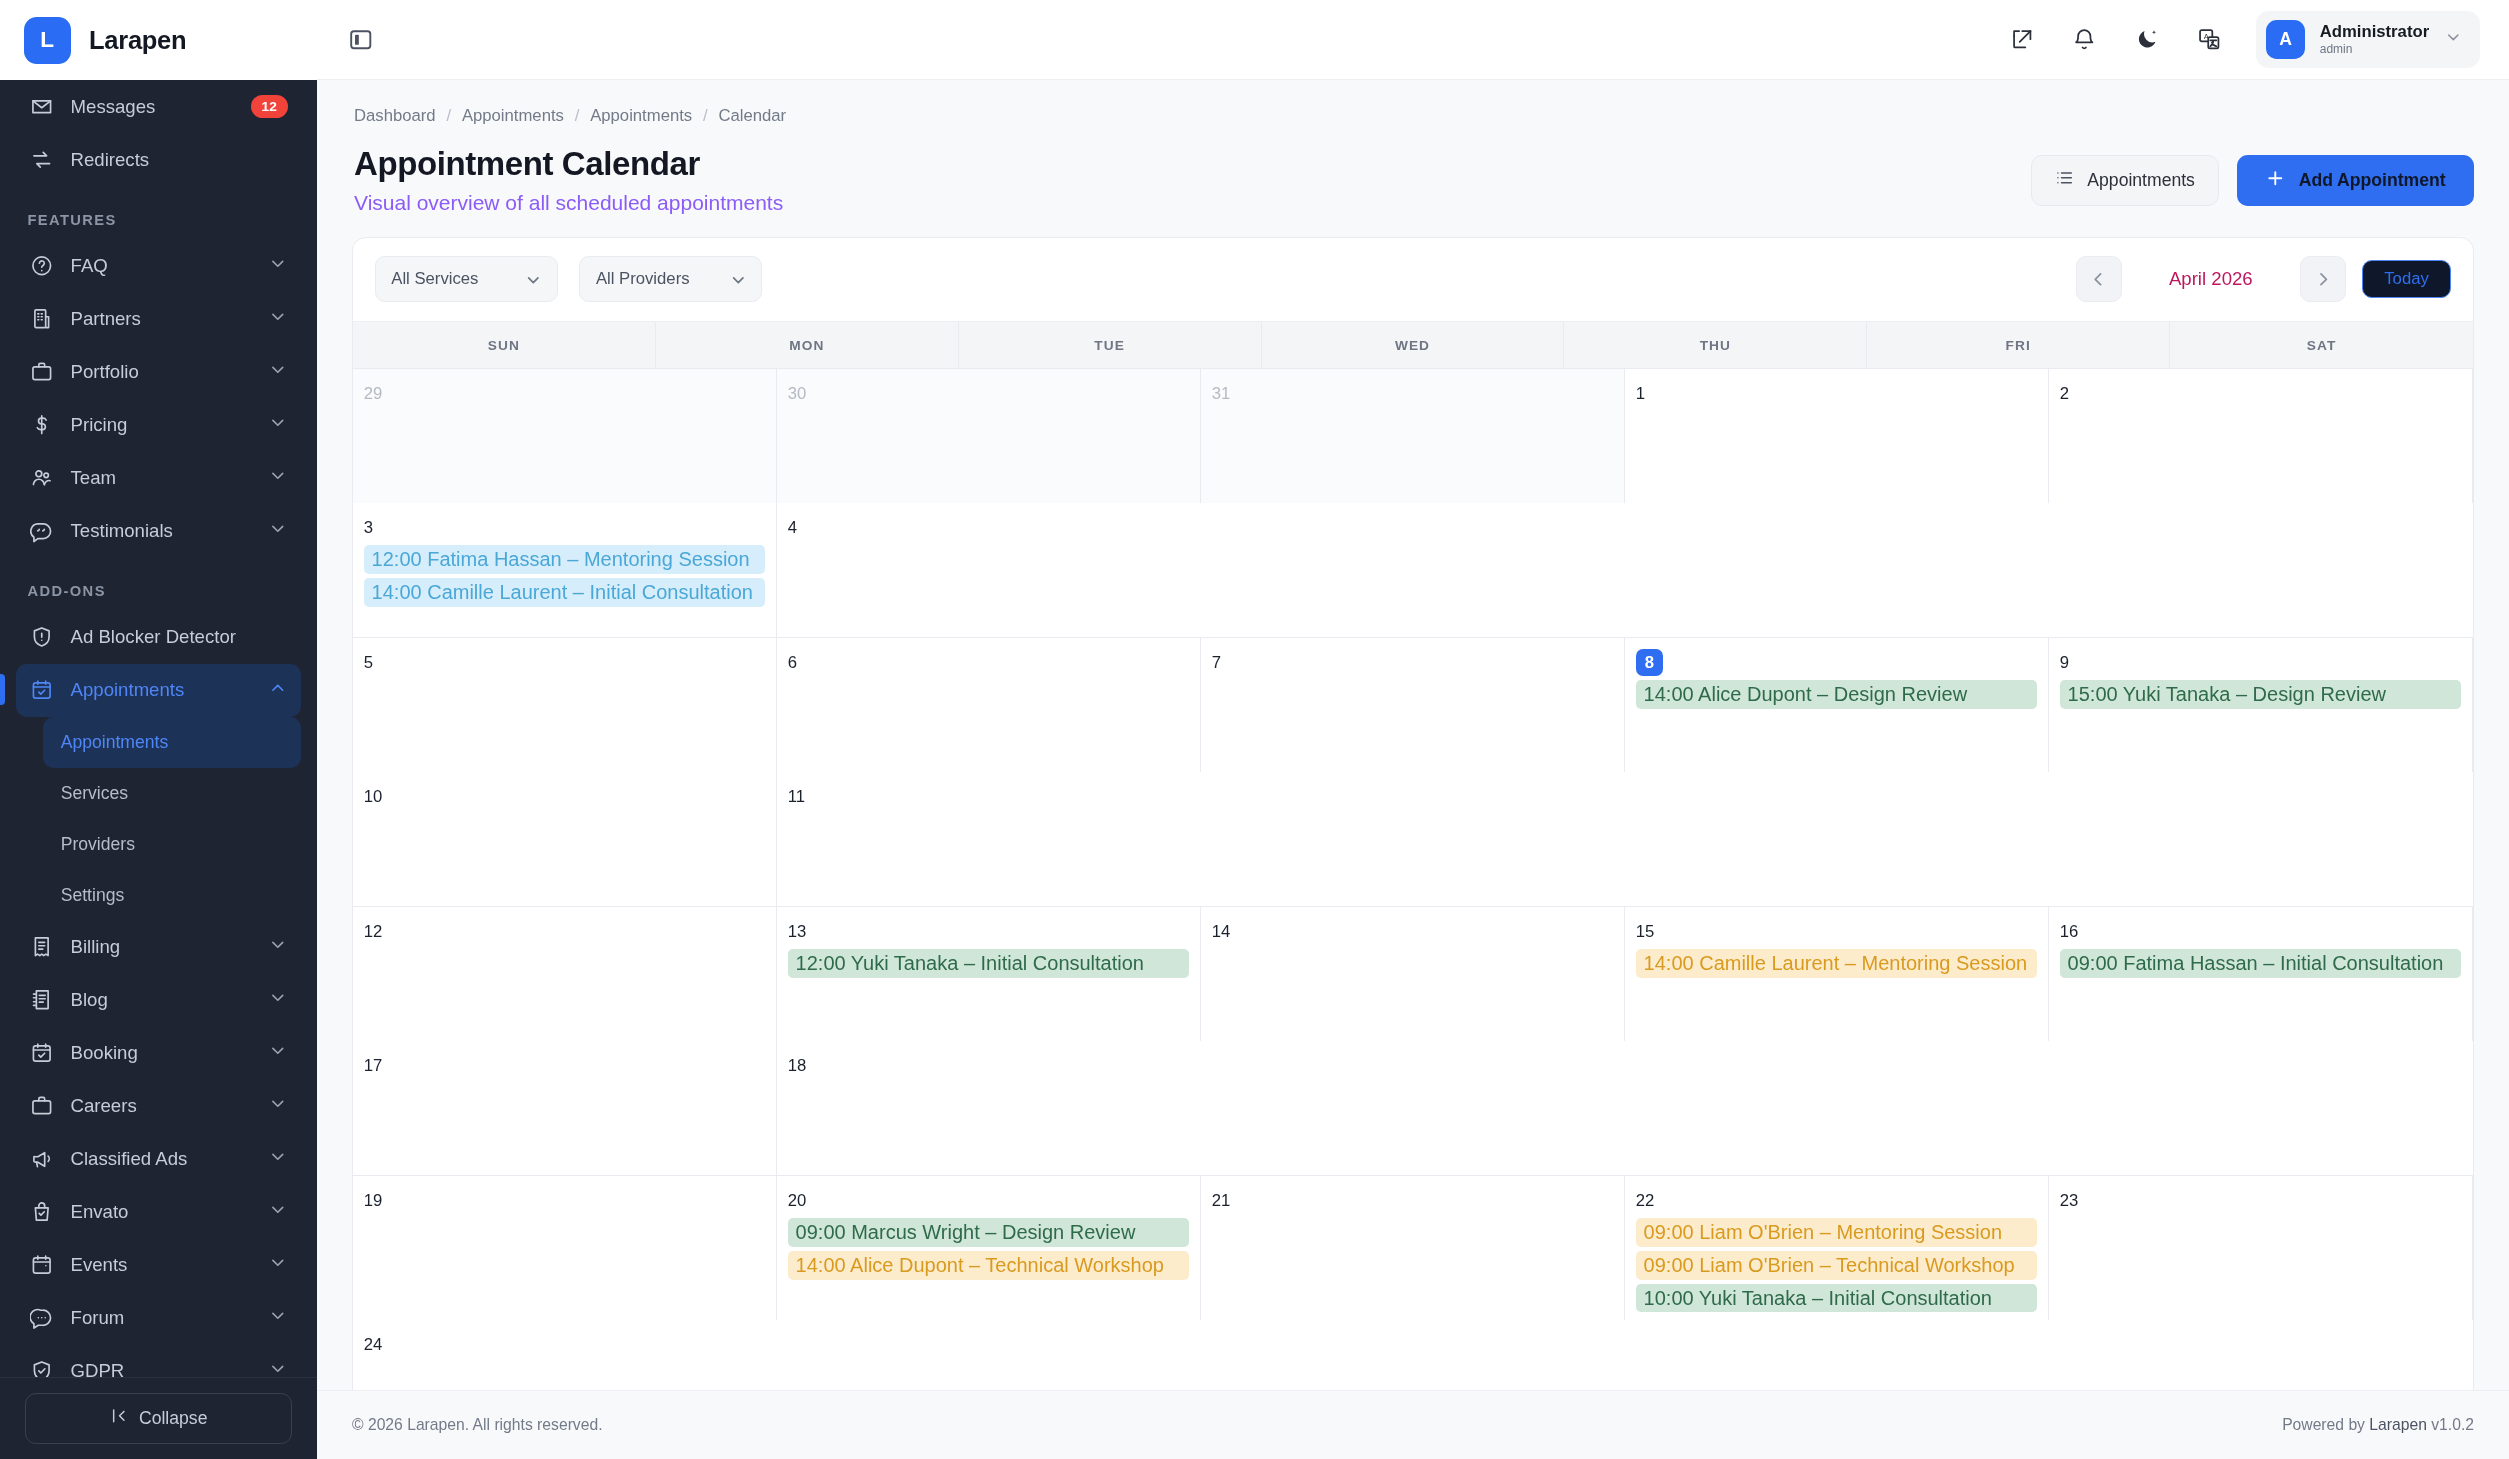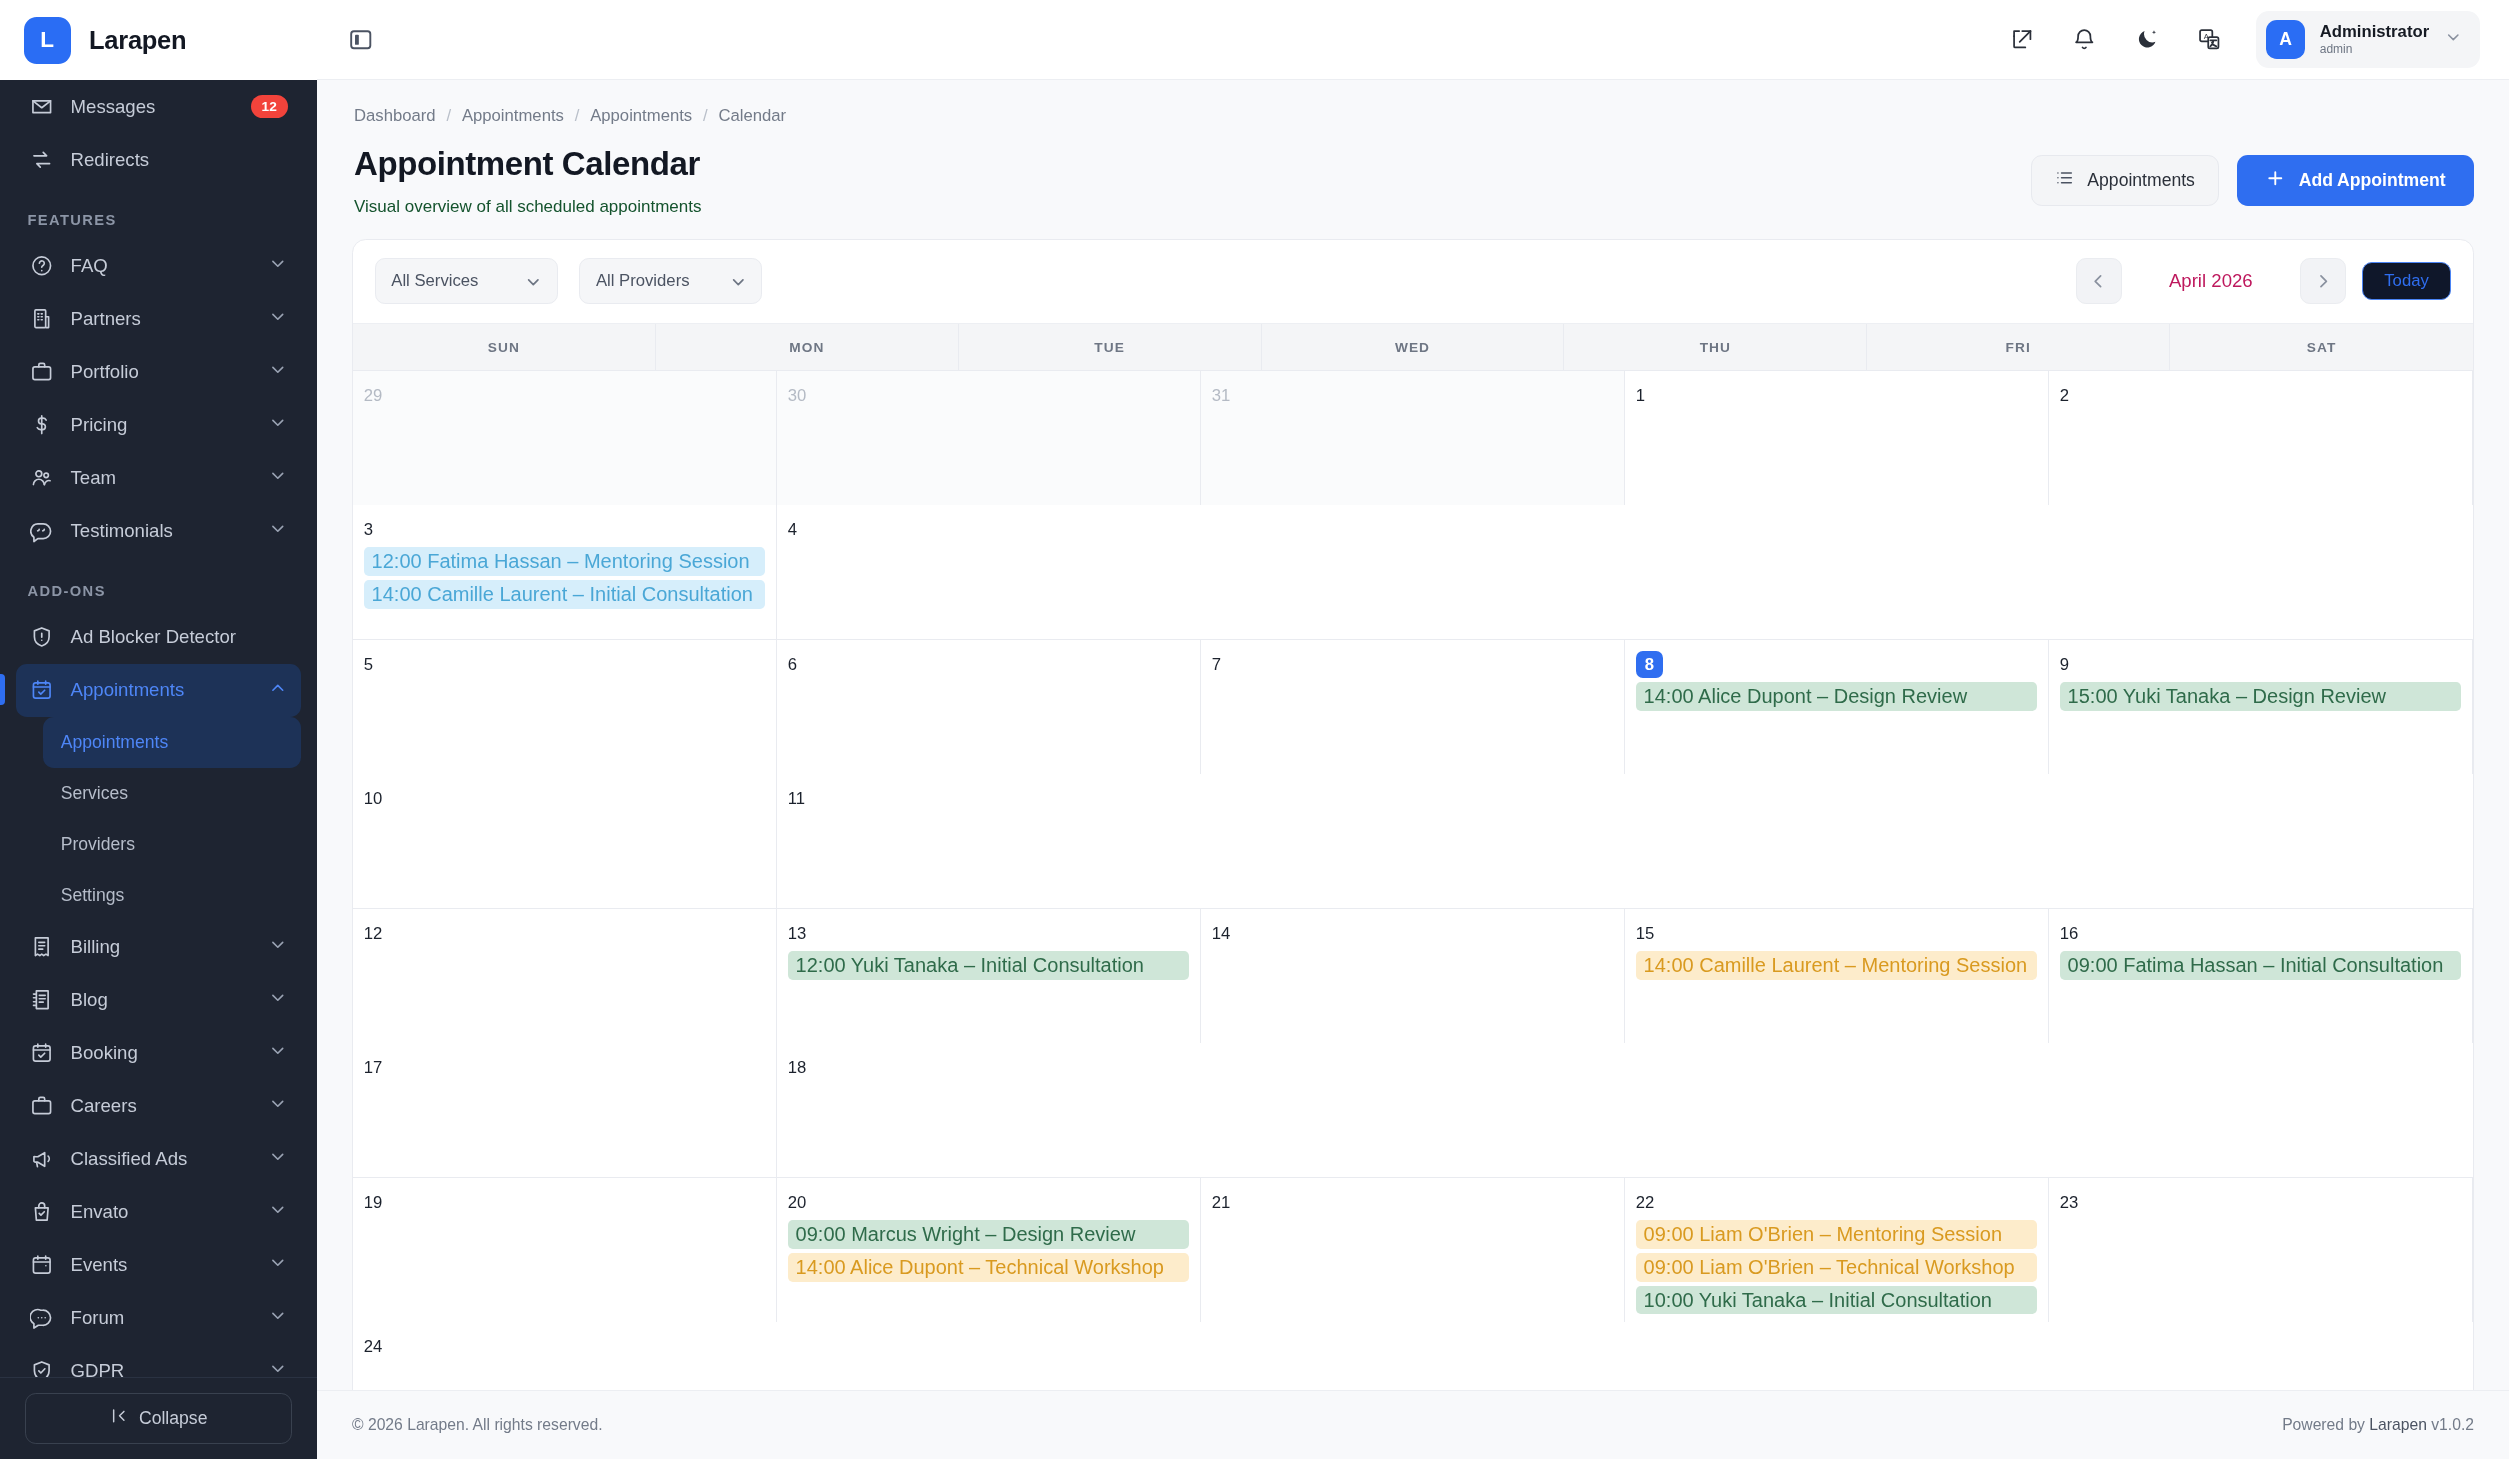--- a/index.html
+++ b/index.html
@@ -115,30 +115,30 @@
   .user-chip .chev svg { width: 18.6px; height: 18.6px; stroke: #8a919f; fill: none; stroke-width: 2; stroke-linecap: round; stroke-linejoin: round; }
 
   .content { flex: 1 1 auto; padding: 0 35px; overflow: hidden; }
 
   .breadcrumb { display: flex; align-items: center; gap: 10.8px; padding: 25.5px 0 0 2px; font-size: 16.7px; color: #737b89; }
   .breadcrumb .sep { color: #b9bfc9; }
   .breadcrumb a { color: #737b89; text-decoration: none; cursor: pointer; }
 
   .page-head { display: flex; align-items: flex-start; justify-content: space-between; padding: 19.6px 0 0 2px; }
   .page-title { font-size: 33px; font-weight: 700; color: #131823; letter-spacing: -0.4px; }
-  .page-sub { font-size: 17px; color: #14532d; margin-top: 14px; }
+  .page-sub { font-size: 21px; color: #8b5cf6; margin-top: 8px; }
   .head-actions { display: flex; align-items: center; gap: 17.6px; padding-top: 9.8px; }
   .btn {
     display: inline-flex; align-items: center; gap: 12.7px;
     height: 51px; border-radius: 10.8px; font-size: 17.6px; font-family: inherit;
     cursor: pointer; padding: 0 23.5px; border: 1px solid transparent;
   }
   .btn-secondary { background: #f4f5f7; border-color: #e7e9ee; color: #2b303a; }
   .btn-secondary svg { width: 19.6px; height: 19.6px; stroke: #4b5362; fill: none; stroke-width: 1.8; stroke-linecap: round; }
-  .btn-primary { background: #2f6ef0; color: #ffffff; font-weight: 600; padding: 0 27.4px; }
+  .btn-primary { background: #2f6ef0; color: #0f172a; font-weight: 600; padding: 0 27.4px; }
   .btn-primary svg { width: 20.6px; height: 20.6px; stroke: #fff; fill: none; stroke-width: 2.2; stroke-linecap: round; }
 
   
   .cal-card {
     margin-top: 21.6px; background: #fff; border: 1px solid #e9ebf0; border-radius: 13.7px;
     overflow: hidden;
   }
   .cal-toolbar {
     display: flex; align-items: center; justify-content: space-between;
     padding: 18.6px 21.6px; border-bottom: 1px solid #edeff3; gap: 36px;

